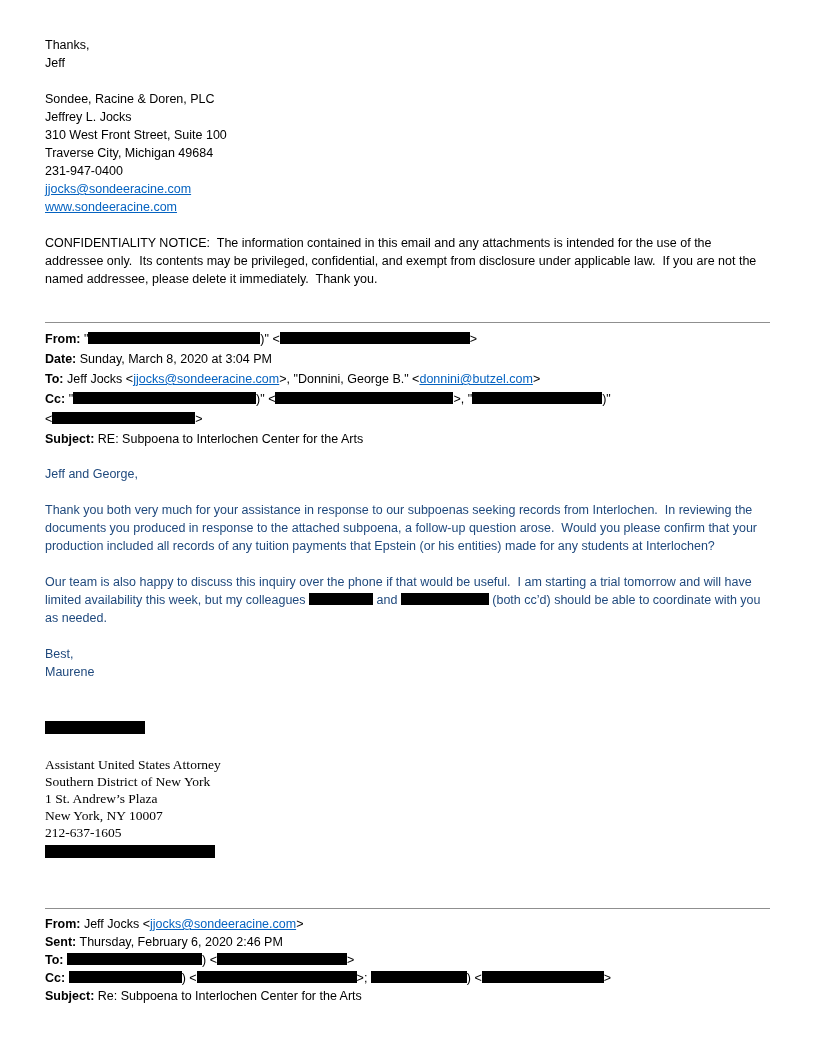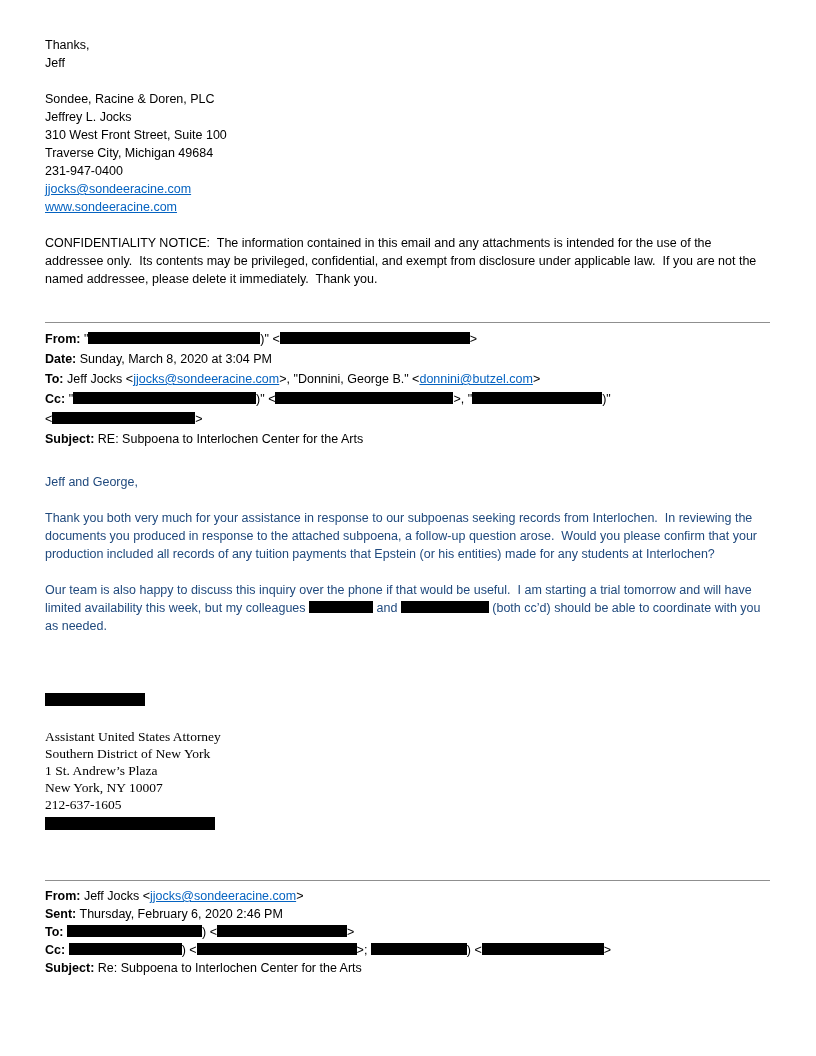--- a/index.html
+++ b/index.html
@@ -16,21 +16,21 @@
   a.link { color:#0563C1; text-decoration:underline; cursor:pointer;text-align:center; }
   .blue { color:#1F497D; }
   .b { font-weight:bold; }
   .redact { display:inline-block; height:12px; background:#000; vertical-align:-1px; }
   .hr { border:none; border-top:1px solid #8f8f8f; height:0; }
   .serif { font-family:"Liberation Serif", serif; font-size:13.5px; line-height:17px; color:#000; }
   .blockbar { background:#000; height:13px; }
   .sp18 { height:18px; }
   .mt34 { margin-top:34px; }
   .mt6 { margin-top:6px; }
-  .mt16 { margin-top:24px; }
+  .mt16 { margin-top:16px; }
   .mt40 { margin-top:40px; }
   .mt5 { margin-top:22px; }
   .mt4 { margin-top:4px; }
   .mt50 { margin-top:50px; }
 </style>
 </head>
 <body>
 
 <div class="page">
 
@@ -60,20 +60,22 @@
     <div class="hline"><span class="b">Subject:</span> <span class="pw">RE: Subpoena to Interlochen Center for the Arts</span></div>
   </div>
 
   <div class="blue mt16">
     <div class="line pw">Jeff and George,</div>
     <div class="sp18"></div>
     <div class="line pw">Thank you both very much for your assistance in response to our subpoenas seeking records from Interlochen.  In reviewing the documents you produced in response to the attached subpoena, a follow-up question arose.  Would you please confirm that your production included all records of any tuition payments that Epstein (or his entities) made for any students at Interlochen?</div>
     <div class="sp18"></div>
     <div class="line"><span class="pw">Our team is also happy to discuss this inquiry over the phone if that would be useful.  I am starting a trial tomorrow and will have limited availability this week, but my colleagues </span><span class="redact" style="width:64px"></span><span class="pw"> and </span><span class="redact" style="width:88px"></span><span class="pw"> (both cc’d) should be able to coordinate with you as needed.</span></div>
     <div class="sp18"></div>
+    <div class="line pw">Best,</div>
+    <div class="line pw">Maurene</div>
   </div>
 
   <div>
     <div class="blockbar mt40" style="width:100px"></div>
     <div class="serif mt5">Assistant United States Attorney</div>
     <div class="serif">Southern District of New York</div>
     <div class="serif">1 St. Andrew’s Plaza</div>
     <div class="serif">New York, NY 10007</div>
     <div class="serif">212-637-1605</div>
     <div class="blockbar mt4" style="width:170px"></div>

